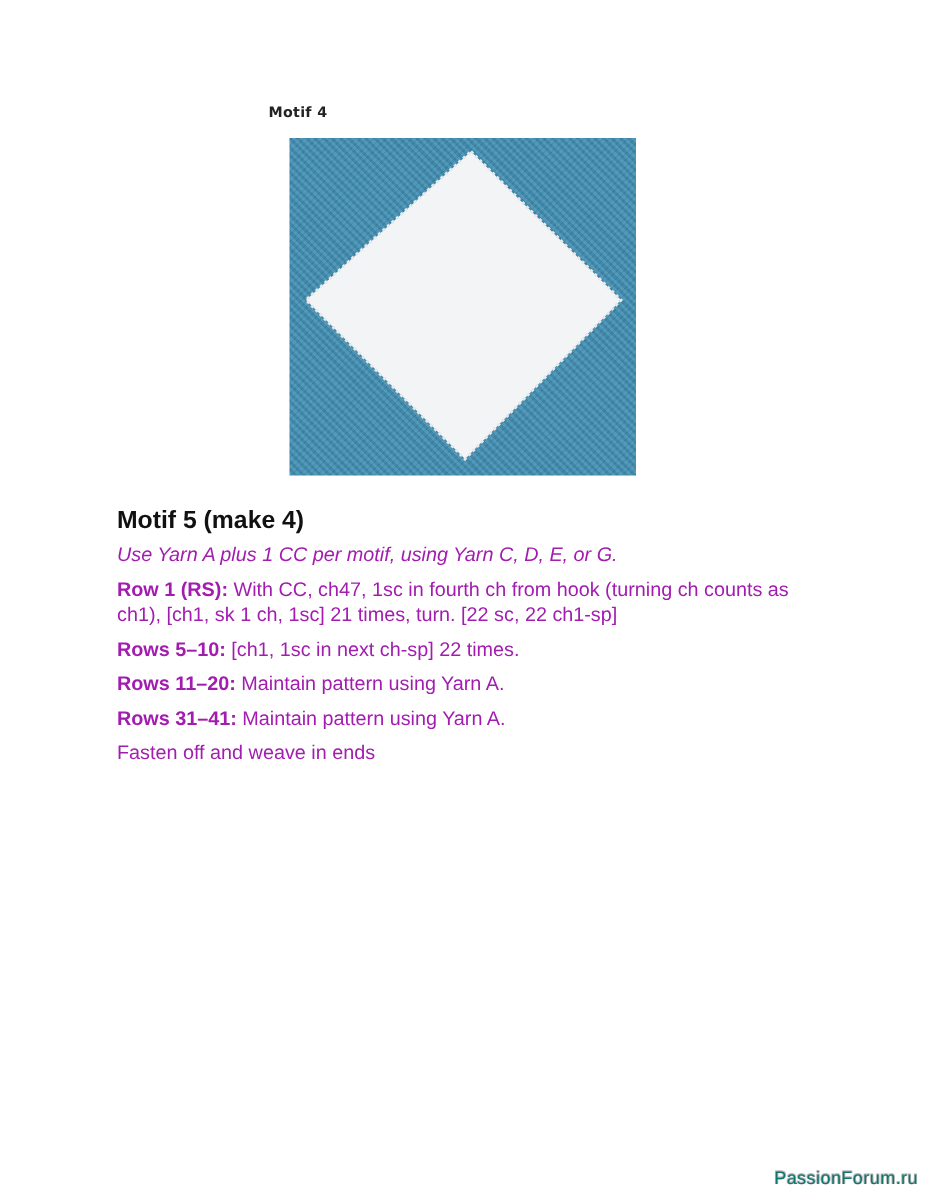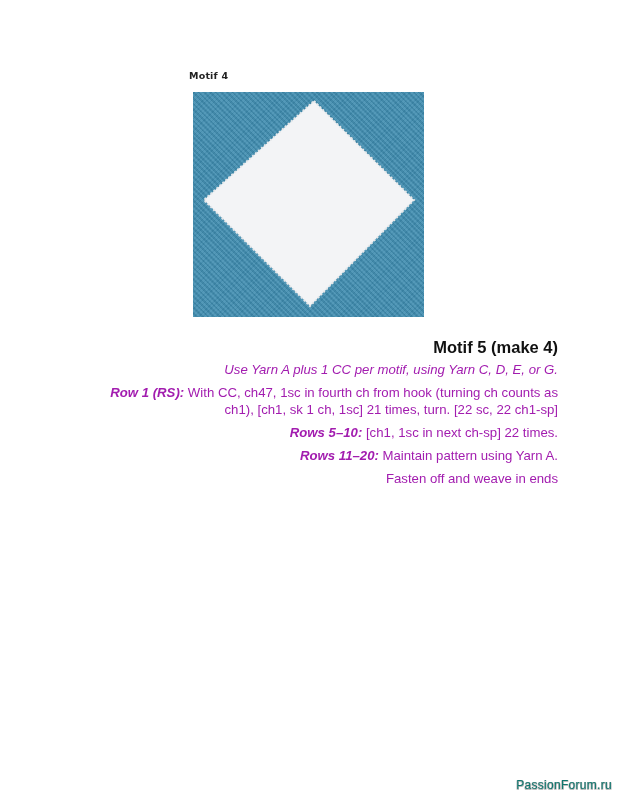--- a/index.html
+++ b/index.html
@@ -1,28 +1,28 @@
 <!DOCTYPE html>
 <html><head>
   <meta charset="utf-8">
   <style>
     html, body { margin: 0; padding: 0; background: #ffffff; }
     body { width: 618px; height: 800px; position: relative; overflow: hidden; font-family: "Liberation Sans", sans-serif; color: #111; }
-    .figure-caption { position: absolute; left: 189px; top: 70px; font-family: "DejaVu Sans", sans-serif; font-size: 9.5px; font-weight: bold; color: #222; letter-spacing: 0.2px; }
+    .figure-caption { position: absolute; left: 179px; top: 70px; font-family: "DejaVu Sans", sans-serif; font-size: 9.5px; font-weight: bold; color: #222; letter-spacing: 0.2px; }
     .motif-image { position: absolute; left: 193px; top: 92px; width: 231px; height: 225px; background: #3f8db0;
       background-image:
         repeating-linear-gradient(45deg, rgba(255,255,255,0.07) 0 2px, rgba(0,0,0,0.06) 2px 4px),
         repeating-linear-gradient(-45deg, rgba(0,40,70,0.05) 0 1px, rgba(255,255,255,0.04) 1px 3px);
     }
     .motif-image svg { position: absolute; left: 0; top: 0; }
-    .content { position: absolute; left: 78px; top: 338px; width: 480px; text-align: right; }
+    .content { position: absolute; left: 78px; top: 338px; width: 480px; }
     .heading { font-size: 16.5px; font-weight: bold; margin: 0 0 4px 0; color: #111; }
     .para { font-size: 13.2px; line-height: 17px; margin: 0 0 6px 0; color: #a21caf; }
     .para.italic { font-style: italic; }
-    .para b { font-weight: bold; font-style: italic; }
+    .para b { font-weight: bold; }
     .watermark { position: absolute; right: 6px; bottom: 8px; font-size: 12px; color: #0f766e;
       text-shadow: -0.5px -0.5px 0 #bbb, 0.5px -0.5px 0 #bbb, -0.5px 0.5px 0 #bbb, 0.5px 0.5px 0 #bbb; letter-spacing: 0.3px; }
   </style>
 </head>
 <body>
 
 <div class="figure-caption">Motif 4</div>
 
 <div class="motif-image">
   <svg width="231" height="225" viewBox="0 0 231 225">
@@ -30,16 +30,17 @@
   </svg>
 </div>
 
 <div class="content">
   <div class="heading">Motif 5 (make 4)</div>
   <div class="para italic">Use Yarn A plus 1 CC per motif, using Yarn C, D, E, or G.</div>
 
   <div class="para"><b>Row 1 (RS):</b><span> With CC, ch47, 1sc in fourth ch from hook (turning ch counts as ch1), [ch1, sk 1 ch, 1sc] 21 times, turn. [22 sc, 22 ch1-sp]</span></div>
   <div class="para"><b>Rows 5–10:</b><span> [ch1, 1sc in next ch-sp] 22 times.</span></div>
   <div class="para"><b>Rows 11–20:</b><span> Maintain pattern using Yarn A.</span></div>
+  <div class="para"><b>Rows 31–41:</b><span> Maintain pattern using Yarn A.</span></div>
   <div class="para"><span>Fasten off and weave in ends</span></div>
 </div>
 
 <div class="watermark">PassionForum.ru</div>
 
 </body></html>

